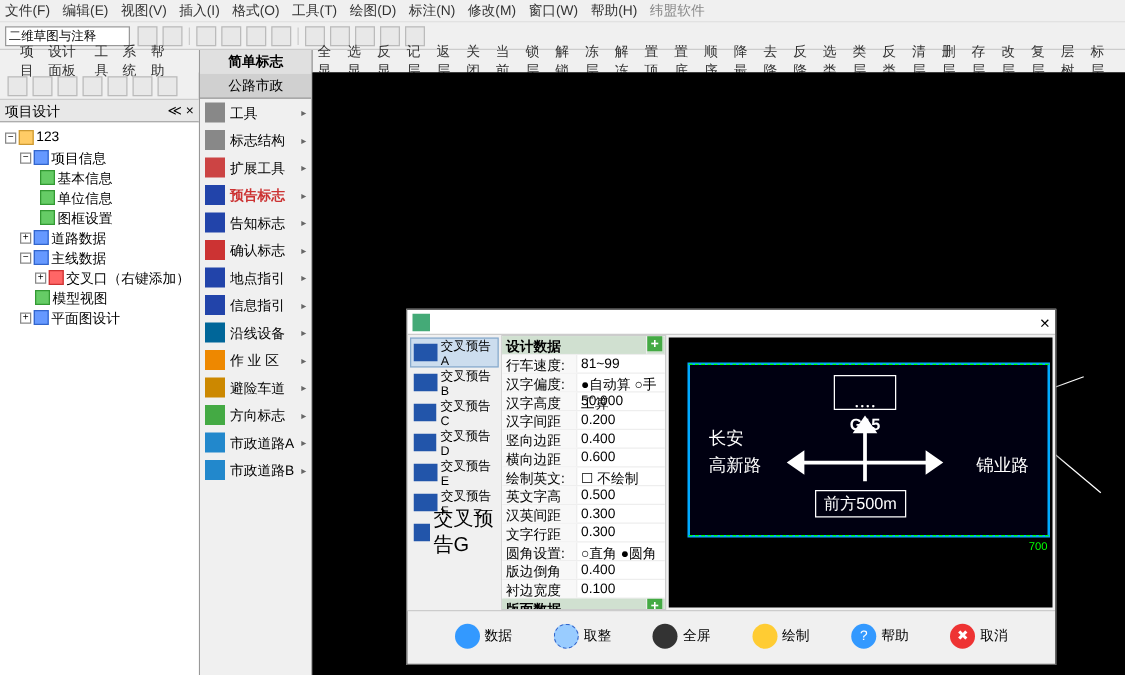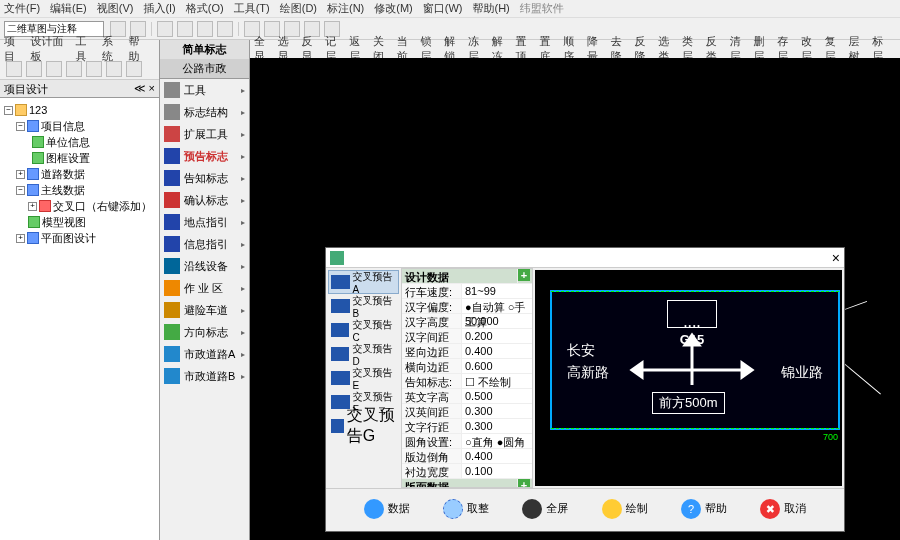--- a/index.html
+++ b/index.html
@@ -5,21 +5,21 @@
 *{box-sizing:border-box;margin:0;padding:0;font-family:"Microsoft YaHei",sans-serif;font-size:11px}
 body{width:900px;height:540px;background:#f0f0f0;overflow:hidden;position:relative}
 .menubar{height:18px;background:#f0f0f0;display:flex;align-items:center;padding:0 4px;border-bottom:1px solid #ddd}
 .menubar span{margin-right:10px;color:#333;cursor:pointer}
 .toolbar1{height:22px;background:#f0f0f0;display:flex;align-items:center;padding:0 4px;border-bottom:1px solid #ccc}
 .toolbar1 .sel{width:100px;height:16px;border:1px solid #999;background:#fff;font-size:10px;padding:0 2px;margin-right:4px}
 .toolbar1 .tb{width:16px;height:16px;margin:0 2px;background:#e8e8e8;border:1px solid #bbb;display:inline-flex;align-items:center;justify-content:center;font-size:9px}
 .toolbar1 .sep{width:1px;height:14px;background:#ccc;margin:0 3px}
 .main{display:flex;height:500px}
 .leftcol{width:160px;display:flex;flex-direction:column;border-right:1px solid #999}
-.leftmenu{height:18px;display:flex;align-items:center;padding:0 4px;background:#f0f0f0}
+.leftmenu{height:18px;display:flex;align-items:center;padding:0 16px;background:#f0f0f0}
 .leftmenu span{margin-right:8px;color:#333}
 .lefttb{height:22px;display:flex;align-items:center;padding:0 4px;border-bottom:1px solid #ccc}
 .lefttb .tb{width:16px;height:16px;margin:0 2px;background:#e8e8e8;border:1px solid #bbb}
 .panelhead{height:18px;background:#e8e8e8;padding:2px 4px;display:flex;justify-content:space-between;border-bottom:1px solid #999}
 .tree{flex:1;background:#fff;padding:4px;overflow:auto}
 .tn{display:flex;align-items:center;height:16px;cursor:pointer}
 .tn .tog{width:9px;height:9px;border:1px solid #888;display:inline-flex;align-items:center;justify-content:center;font-size:8px;margin-right:2px;line-height:1}
 .tn .ico{width:12px;height:12px;margin-right:2px;background:#ffcc66;border:1px solid #cc9933}
 .tn .ico.b{background:#6699ff;border-color:#3366cc}
 .tn .ico.g{background:#66cc66;border-color:#339933}
@@ -122,20 +122,24 @@
           <span class="ico"></span>
           <span>123</span>
         </div>
     <div class="tn" style="padding-left:12px">
           <span class="tog">−</span>
           <span class="ico b"></span>
           <span>项目信息</span>
         </div>
     <div class="tn" style="padding-left:28px">
           <span class="ico g"></span>
+          <span>基本信息</span>
+        </div>
+    <div class="tn" style="padding-left:28px">
+          <span class="ico g"></span>
           <span>单位信息</span>
         </div>
     <div class="tn" style="padding-left:28px">
           <span class="ico g"></span>
           <span>图框设置</span>
         </div>
     <div class="tn" style="padding-left:12px">
           <span class="tog">+</span>
           <span class="ico b"></span>
           <span>道路数据</span>
@@ -337,21 +341,21 @@
         </div>
         <div class="dprow">
           <span class="k">竖向边距 D1:</span>
           <span class="v">0.400</span>
         </div>
         <div class="dprow">
           <span class="k">横向边距 D2:</span>
           <span class="v">0.600</span>
         </div>
         <div class="dprow">
-          <span class="k">告知标志:</span>
+          <span class="k">绘制英文:</span>
           <span class="v">☐ 不绘制</span>
         </div>
         <div class="dprow">
           <span class="k">英文字高 H1:</span>
           <span class="v">0.500</span>
         </div>
         <div class="dprow">
           <span class="k">汉英间距 D3:</span>
           <span class="v">0.300</span>
         </div>

